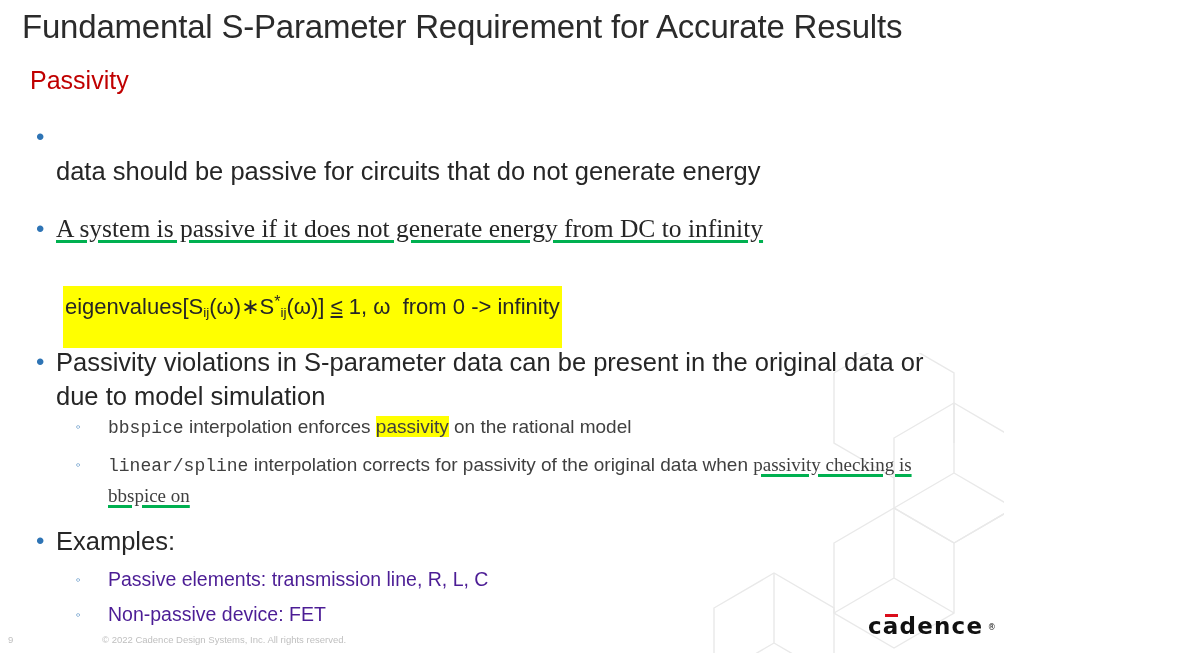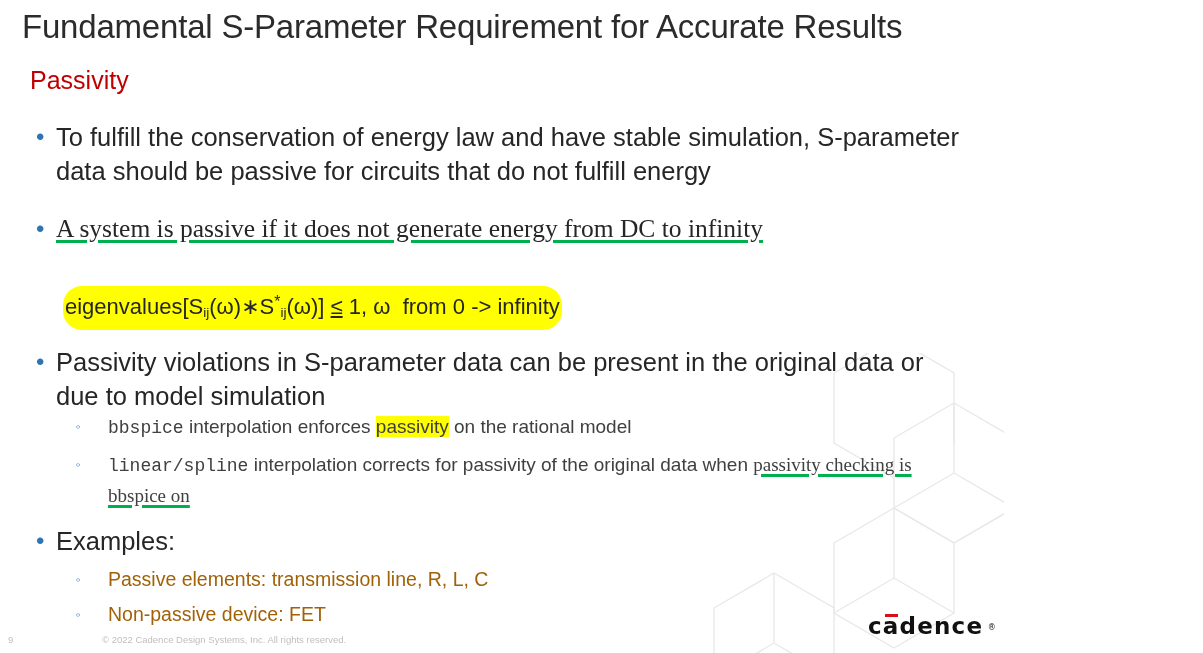--- a/index.html
+++ b/index.html
@@ -89,21 +89,21 @@
     padding-left: 14px;
     box-sizing: border-box;
   }
   .s-text {
     font-size: 19px;
     line-height: 29px;
     color: #404040;
     margin-left: 12px;
   }
   .s-text.grey {
-    color: #a16207;
+    color: #4c1d95;
     font-size: 19.5px;
   }
 
   .mono {
     font-family: "Liberation Mono", monospace;
     font-size: 18px;
     color: #404040;
   }
   .hl {
     background: #ffff00;
@@ -121,23 +121,22 @@
     position: absolute;
     left: 63px;
     top: 286px;
   }
   #eqn {
     display: inline-block;
     background: #ffff00;
     font-size: 22px;
     line-height: 30px;
     color: #262626;
-    padding: 1px 2px 2px 2px;
-    white-space: nowrap;
-    border-radius: 19px;
+    padding: 1px 2px 20px 2px;
+    white-space: nowrap;
   }
   #eqn sub {
     font-size: 0.62em;
     vertical-align: -0.25em;
   }
   #eqn sup {
     font-size: 0.72em;
     vertical-align: 0.42em;
   }
   .le {
@@ -217,22 +216,22 @@
     </g>
   </svg>
 
   <div id="title">Fundamental S-Parameter Requirement for Accurate Results</div>
 
   <div id="subheading">Passivity</div>
 
   <div class="blk bullet-row" style="left:30px; top:120px; width:1150px;">
     <span class="b-dot">•</span>
     <span class="b-text">
-      <span>To fulfill the conservation of energy law and have stable simulation, S-parameter</span><br>
-      <span>data should be passive for circuits that do not fulfill energy</span>
+      <br>
+      <span>data should be passive for circuits that do not generate energy</span>
     </span>
   </div>
 
   <div class="blk bullet-row" style="left:30px; top:212px; width:1150px;">
     <span class="b-dot">•</span>
     <span class="b-text gu">A system is passive if it does not generate energy from DC to infinity</span>
   </div>
 
   <div id="eqn-wrap">
     <span id="eqn"><span>eigenvalues[S</span><sub>ij</sub><span>(ω)</span><span>∗</span><span>S</span><sup>*</sup><sub>ij</sub><span>(ω)]</span><span>&nbsp;</span><span class="le">≤</span><span>&nbsp;</span><span>1,</span><span>&nbsp;</span><span>ω</span><span>&nbsp;&nbsp;</span><span>from 0 -&gt; infinity</span></span>

